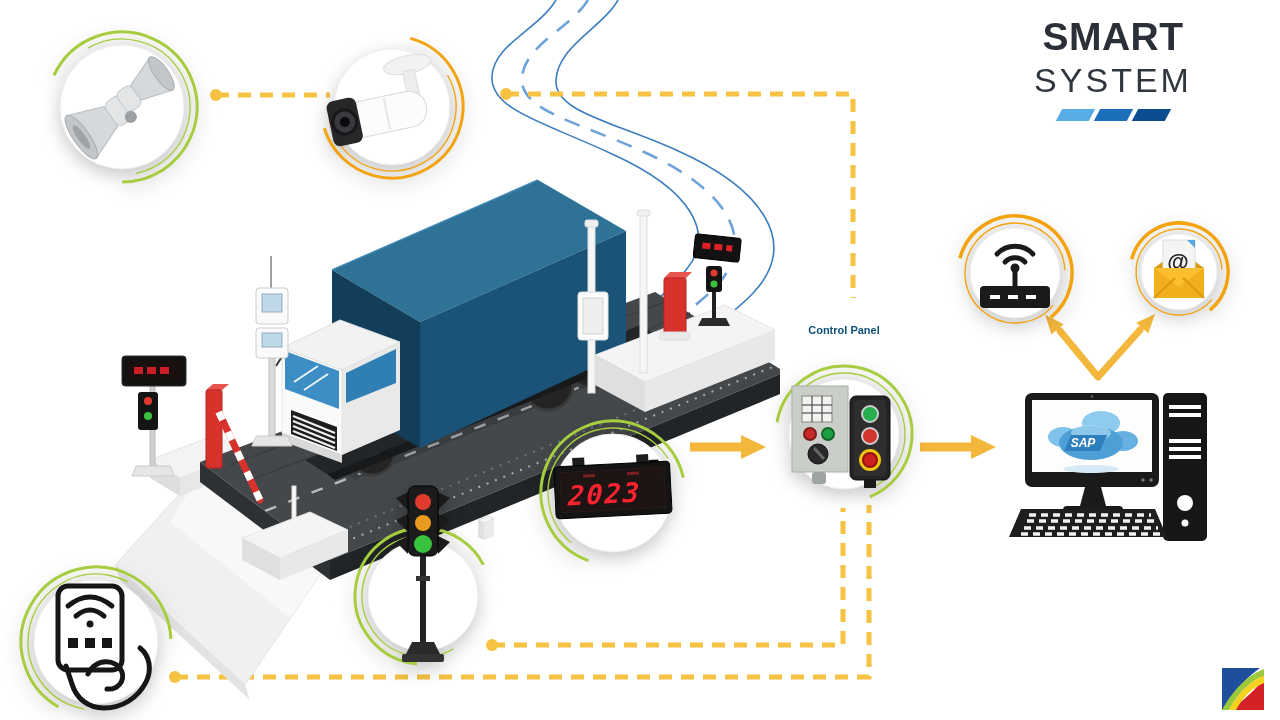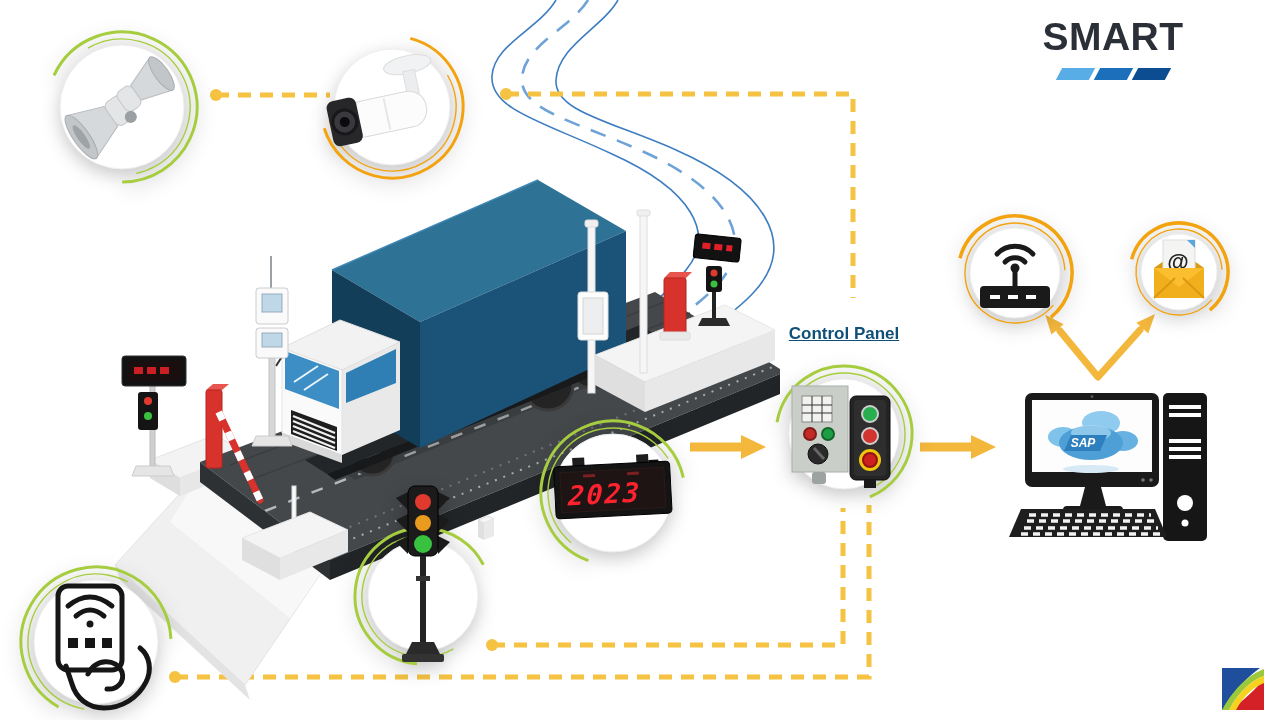--- a/index.html
+++ b/index.html
@@ -10,21 +10,21 @@
   
   .title{position:absolute;left:978px;top:14px;width:270px;text-align:center;color:var(--title-dark,#2B3038);}
   .title .t1,.title .t2{font-size:39px;font-weight:800;line-height:1.16;letter-spacing:.5px;}
   .title .t3{font-size:34px;font-weight:300;letter-spacing:3px;color:#30363f;margin-top:2px;}
   .stripes{display:flex;justify-content:center;gap:5px;margin-top:9px;}
   .stripe{width:33px;height:12px;transform:skewX(-28deg);}
   .s1{background:var(--stripe-light,#59ADE6);} .s2{background:var(--stripe-mid,#1C6FBA);} .s3{background:var(--stripe-dark,#0C4C90);}
   
   .node{position:absolute;filter:drop-shadow(0 6px 9px rgba(0,0,0,.22));}
   .cp-label{position:absolute;left:768px;top:324px;width:152px;text-align:center;
-            font-size:17px;font-weight:bold;color:var(--label-blue,#0F5078);text-decoration:underline;}
+            font-size:11px;font-weight:bold;color:var(--label-blue,#0F5078);}
 </style>
 </head>
 <body>
 
 <div class="stage">
 
   <svg class="layer" width="1280" height="720">
 
     <g fill="none">
       <path d="M556,0 C538,30 494,44 492,76 C490,110 544,122 612,154 C692,190 716,234 686,270 C672,288 654,302 642,314" style="stroke:var(--road-blue)" stroke-width="1.6"></path>
@@ -202,20 +202,21 @@
     <g>
       <polygon points="126,220 133,214 149,214 142,220" fill="#E8554E"></polygon>
       <rect x="126" y="220" width="16" height="78" rx="2" style="fill:var(--barrier-red)" stroke="#B5241F"></rect>
       <line x1="134" y1="232" x2="180" y2="330" style="stroke:var(--barrier-red)" stroke-width="7" stroke-linecap="round"></line>
       <line x1="134" y1="232" x2="180" y2="330" stroke="#FFFFFF" stroke-width="7" stroke-dasharray="9 13" stroke-dashoffset="-11"></line>
     </g>
   </svg>
 
   <div class="title">
     <div class="t1">SMART</div>
+    <div class="t3">SYSTEM</div>
     <div class="stripes">
       <div class="stripe s1"></div>
       <div class="stripe s2"></div>
       <div class="stripe s3"></div>
     </div>
   </div>
 
   <div class="cp-label">Control Panel</div>
 
   <div class="node" style="left:40px;top:25px">

